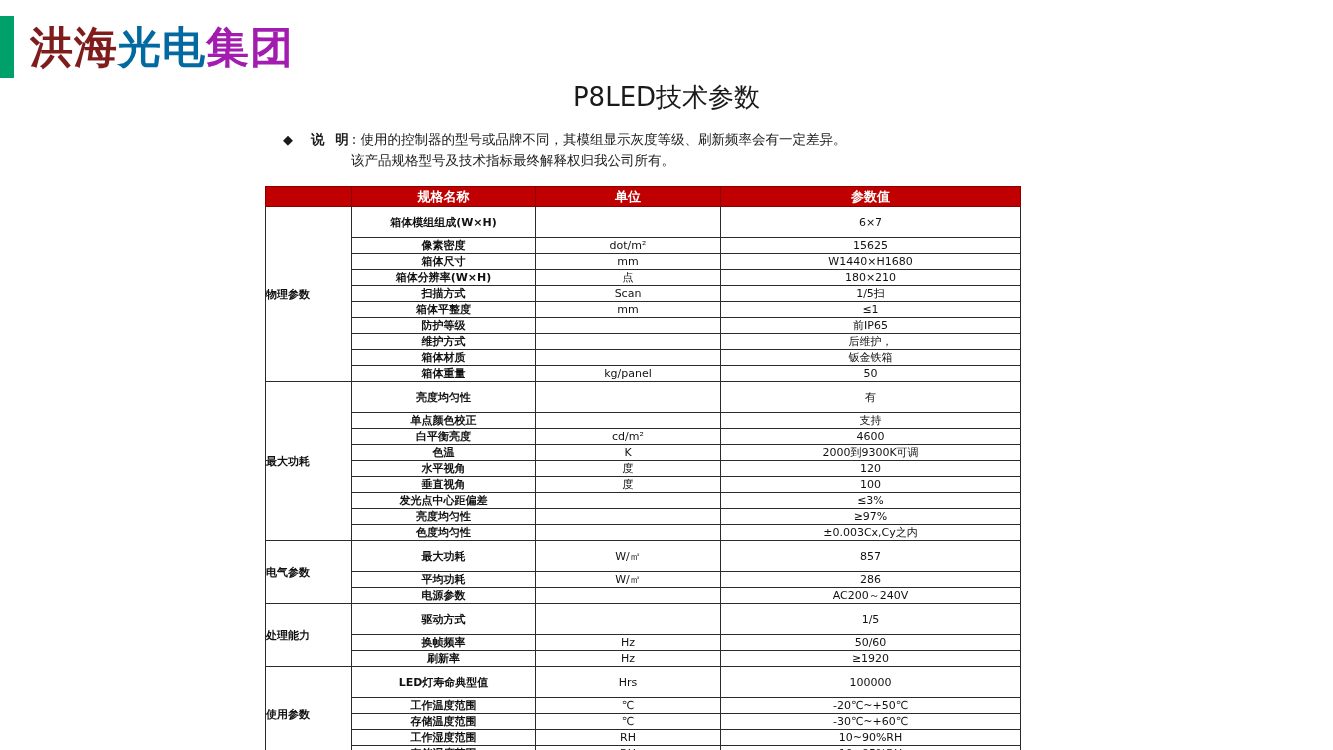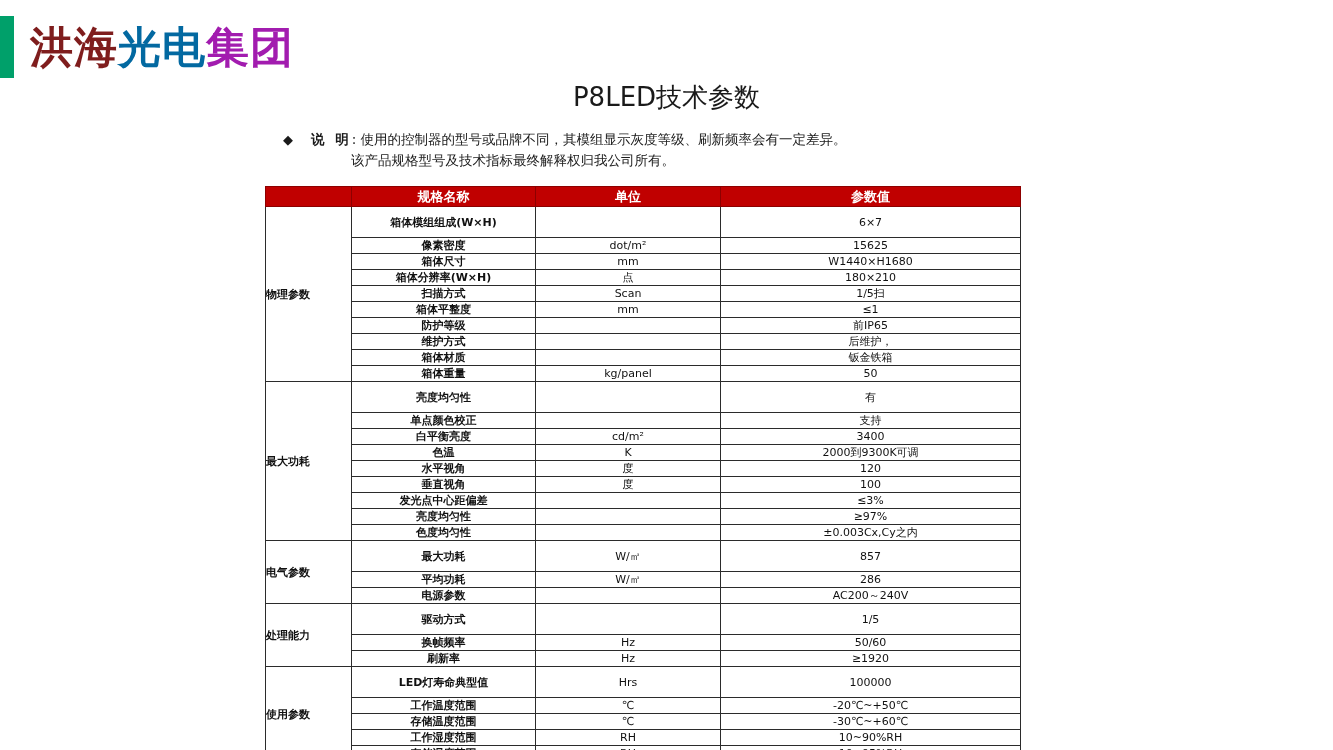--- a/index.html
+++ b/index.html
@@ -228,21 +228,21 @@
         <td class="value">有</td>
       </tr>
       <tr>
         <td class="name">单点颜色校正</td>
         <td class="unit"></td>
         <td class="value">支持</td>
       </tr>
       <tr>
         <td class="name">白平衡亮度</td>
         <td class="unit">cd/m²</td>
-        <td class="value">3400</td>
+        <td class="value">4600</td>
       </tr>
       <tr>
         <td class="name">色温</td>
         <td class="unit">K</td>
         <td class="value">2000到9300K可调</td>
       </tr>
       <tr>
         <td class="name">水平视角</td>
         <td class="unit">度</td>
         <td class="value">120</td>

